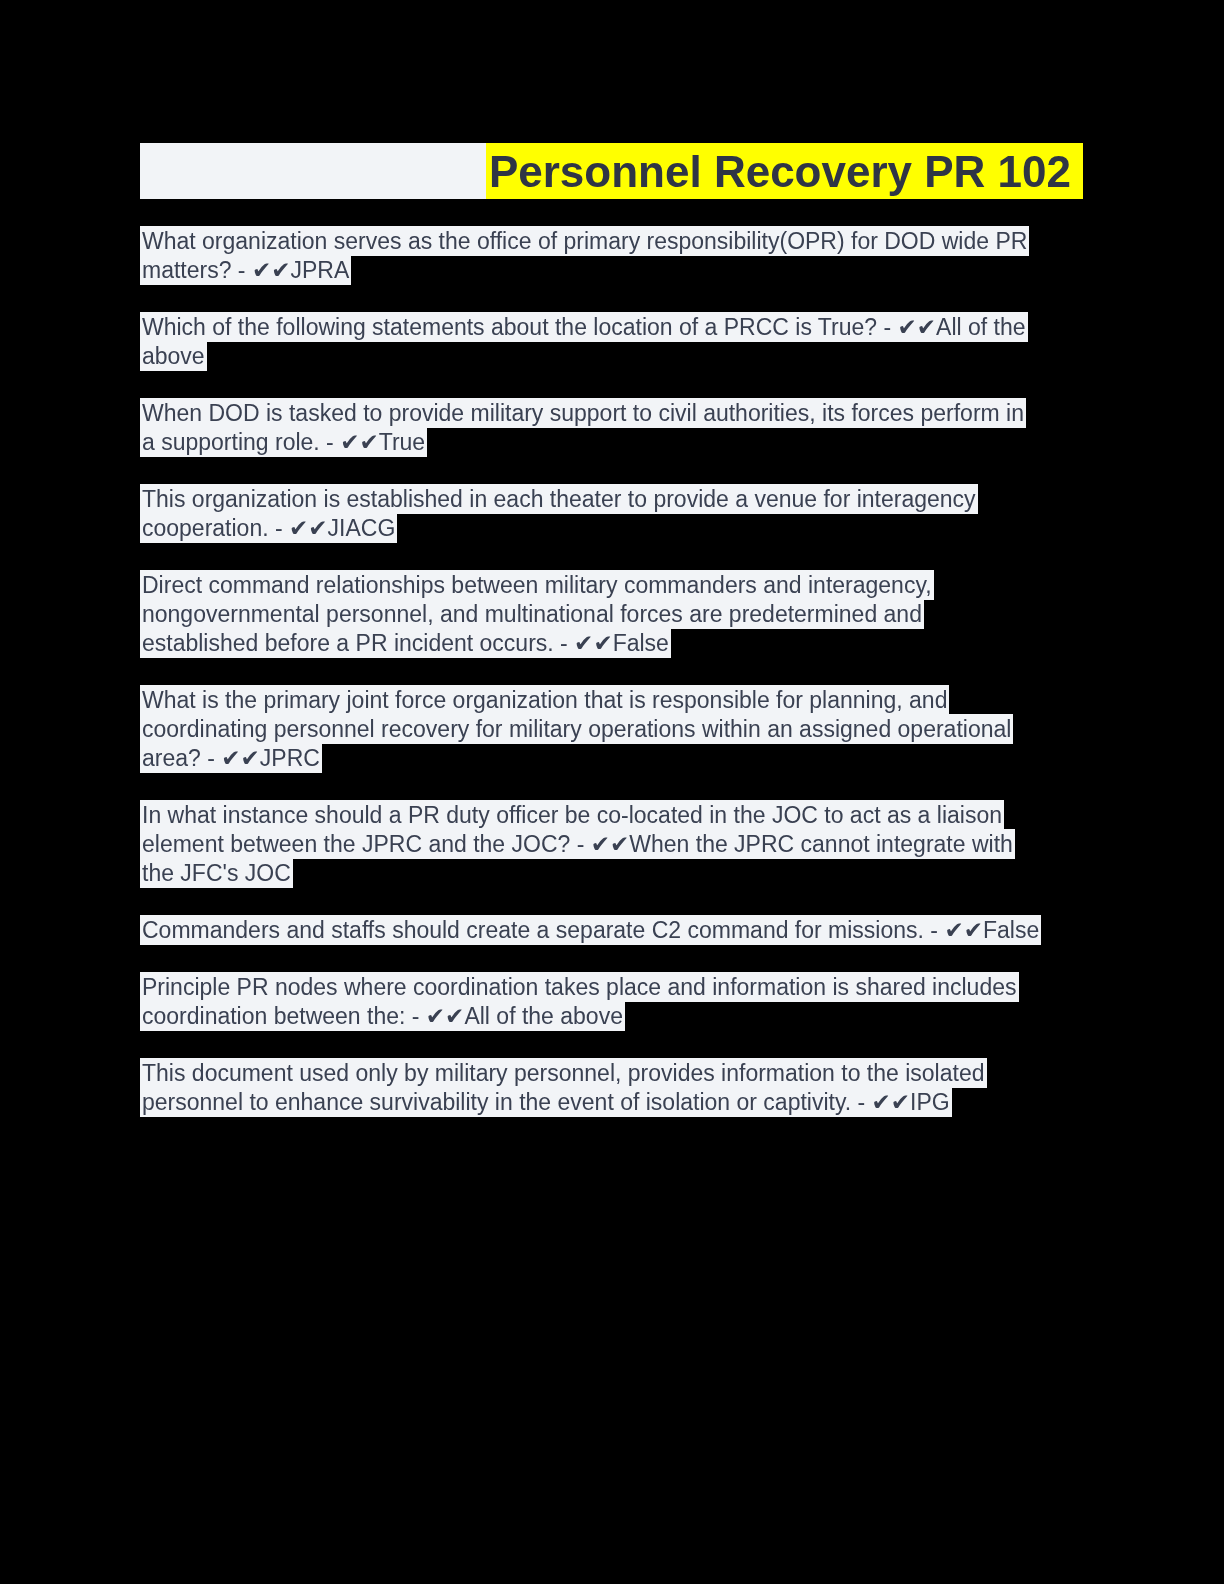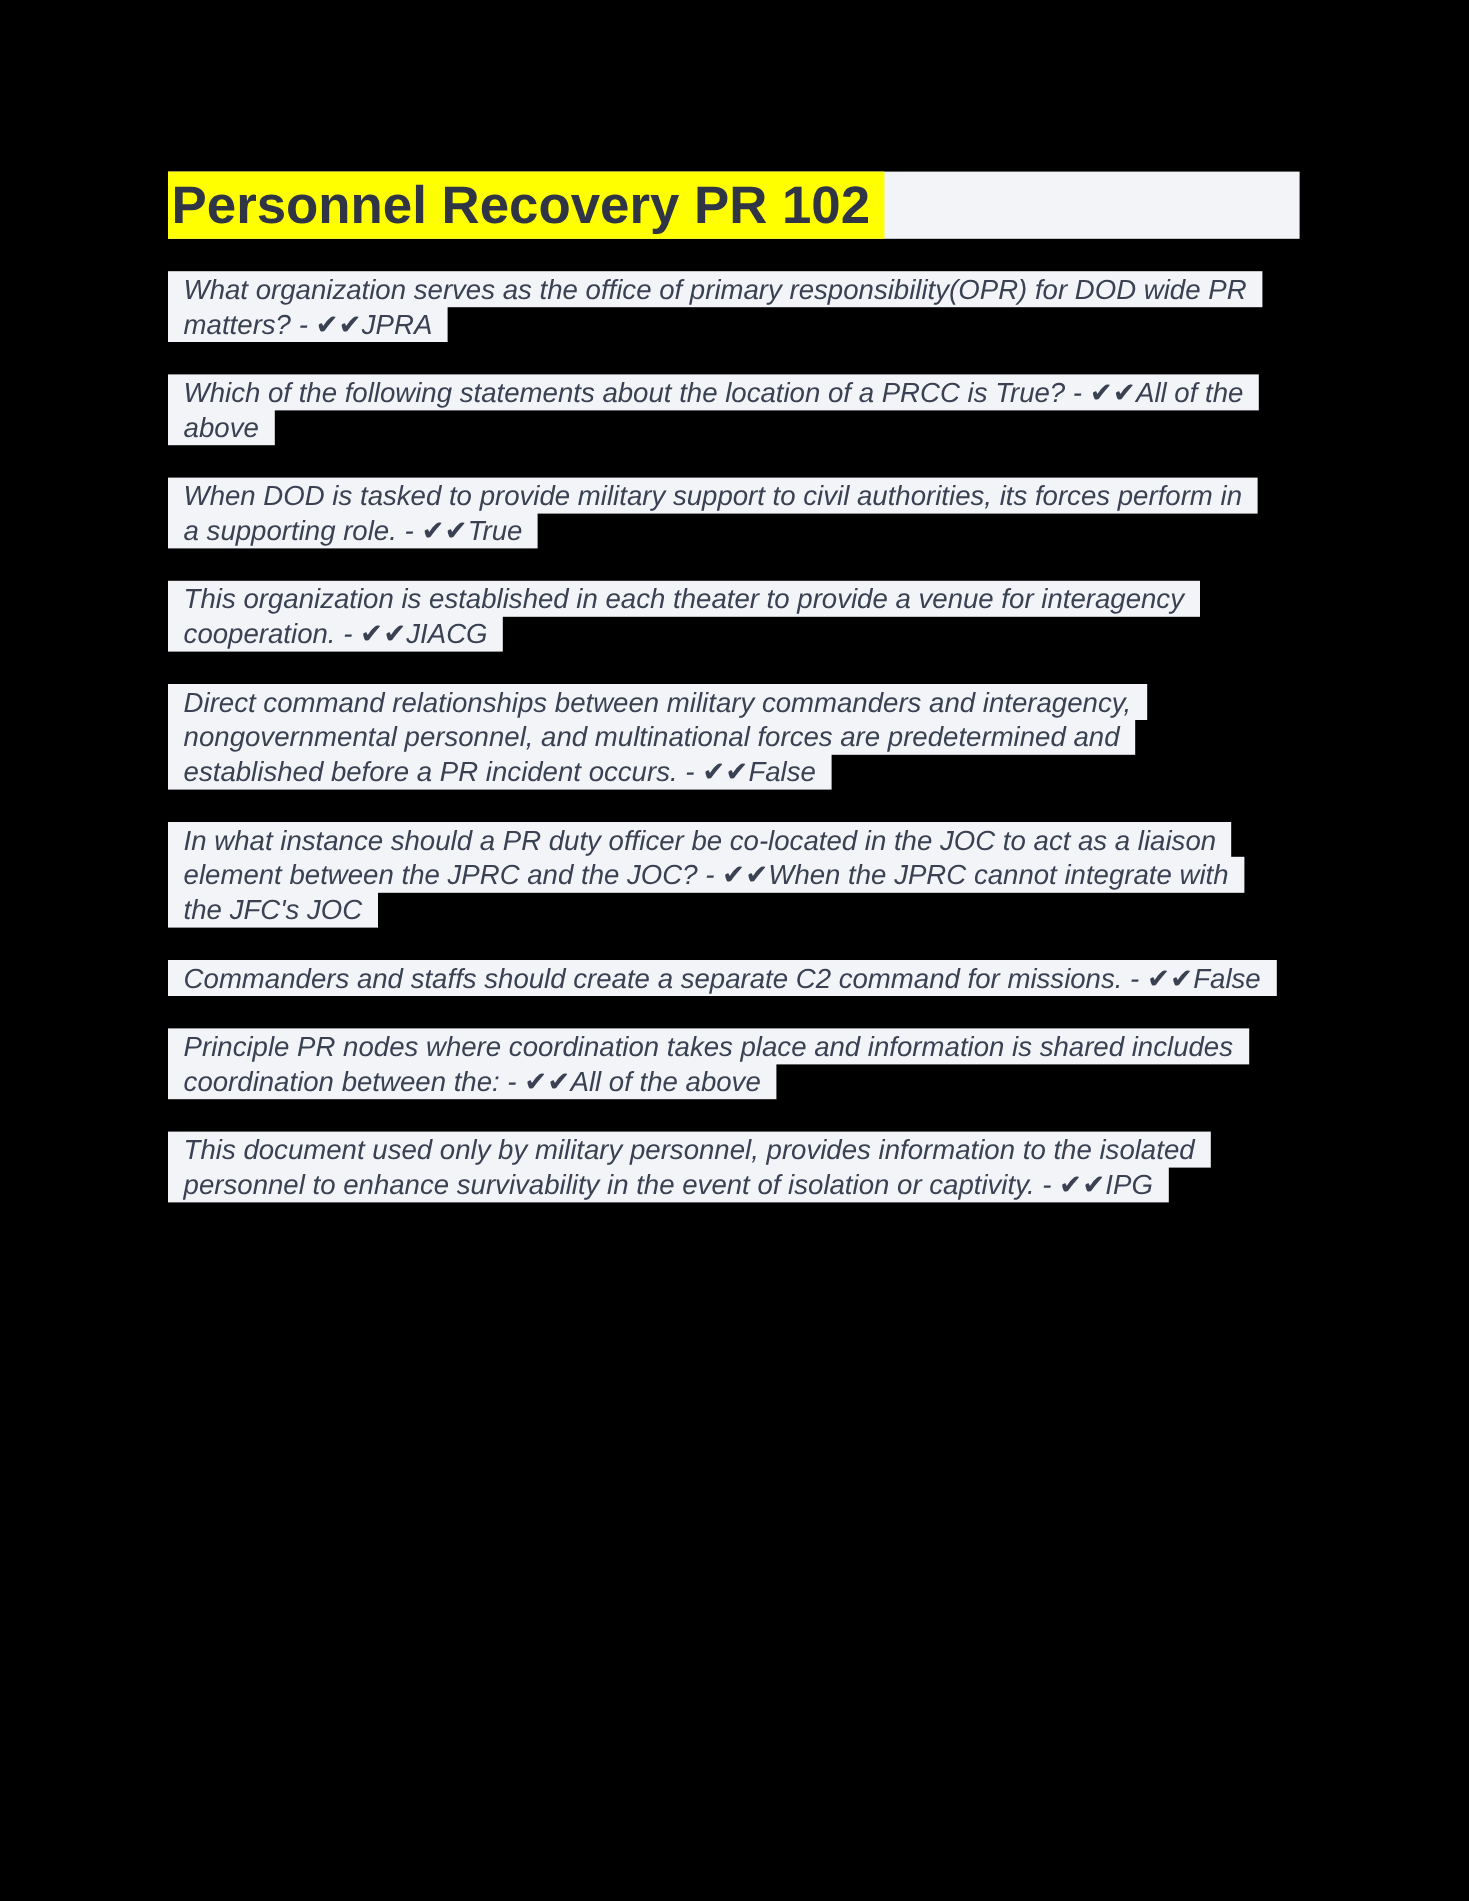--- a/index.html
+++ b/index.html
@@ -20,20 +20,21 @@
     top: 143px;
     width: 990px;
   }
   .titlebar {
     width: 943px;
     height: 56px;
     background: #f2f4f7;
     line-height: 56px;
     margin: 0 0 28px 0;
     white-space: nowrap;
+    text-align: right;
   }
   .title-hl {
     display: inline-block;
     background: #ffff00;
     color: #2f3545;
     font-size: 44px;
     font-weight: bold;
     height: 56px;
     line-height: 58px;
     padding: 0 12px 0 3px;
@@ -41,24 +42,23 @@
   }
   .qa {
     margin: 0 0 28px 0;
     font-size: 23px;
     line-height: 29px;
     color: #3a4152;
   }
   .hl {
     background: #f2f4f7;
     white-space: pre-line;
-    padding: 2px 13px;
+    padding: 2px 2px;
     -webkit-box-decoration-break: clone;
     box-decoration-break: clone;
-    font-style: italic;
   }
 </style>
 </head>
 <body>
 
 <main class="page">
 
   <div class="titlebar">
     <span class="title-hl">Personnel Recovery PR 102</span>
   </div>
@@ -68,20 +68,23 @@
 matters? - ✔✔JPRA</span></p>
     <p class="qa"><span class="hl">Which of the following statements about the location of a PRCC is True? - ✔✔All of the
 above</span></p>
     <p class="qa"><span class="hl">When DOD is tasked to provide military support to civil authorities, its forces perform in
 a supporting role. - ✔✔True</span></p>
     <p class="qa"><span class="hl">This organization is established in each theater to provide a venue for interagency
 cooperation. - ✔✔JIACG</span></p>
     <p class="qa"><span class="hl">Direct command relationships between military commanders and interagency,
 nongovernmental personnel, and multinational forces are predetermined and
 established before a PR incident occurs. - ✔✔False</span></p>
+    <p class="qa"><span class="hl">What is the primary joint force organization that is responsible for planning, and
+coordinating personnel recovery for military operations within an assigned operational
+area? - ✔✔JPRC</span></p>
     <p class="qa"><span class="hl">In what instance should a PR duty officer be co-located in the JOC to act as a liaison
 element between the JPRC and the JOC? - ✔✔When the JPRC cannot integrate with
 the JFC's JOC</span></p>
     <p class="qa"><span class="hl">Commanders and staffs should create a separate C2 command for missions. - ✔✔False</span></p>
     <p class="qa"><span class="hl">Principle PR nodes where coordination takes place and information is shared includes
 coordination between the: - ✔✔All of the above</span></p>
     <p class="qa"><span class="hl">This document used only by military personnel, provides information to the isolated
 personnel to enhance survivability in the event of isolation or captivity. - ✔✔IPG</span></p>
   </section>
 

